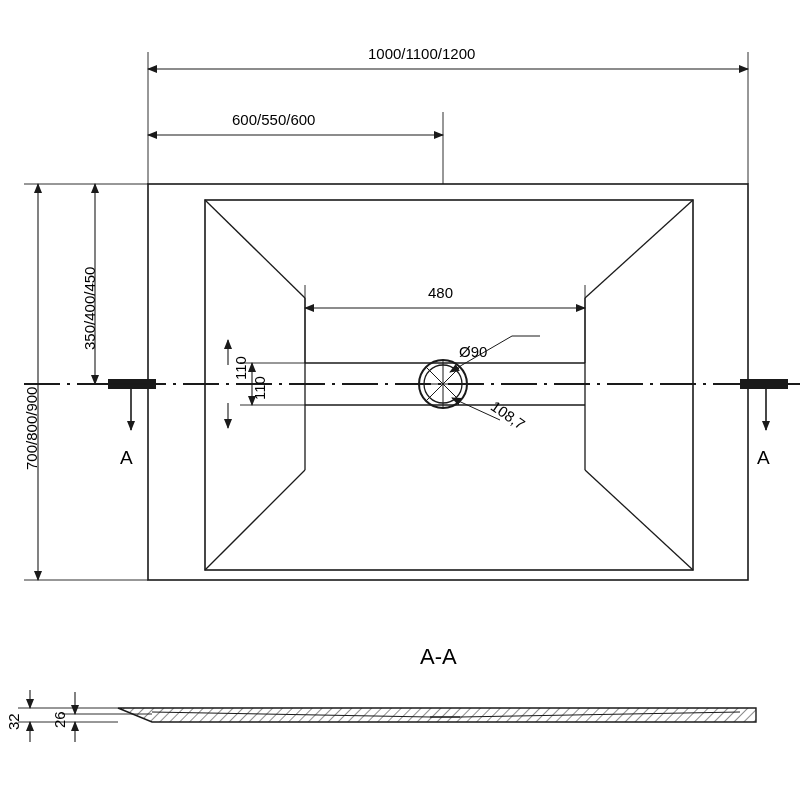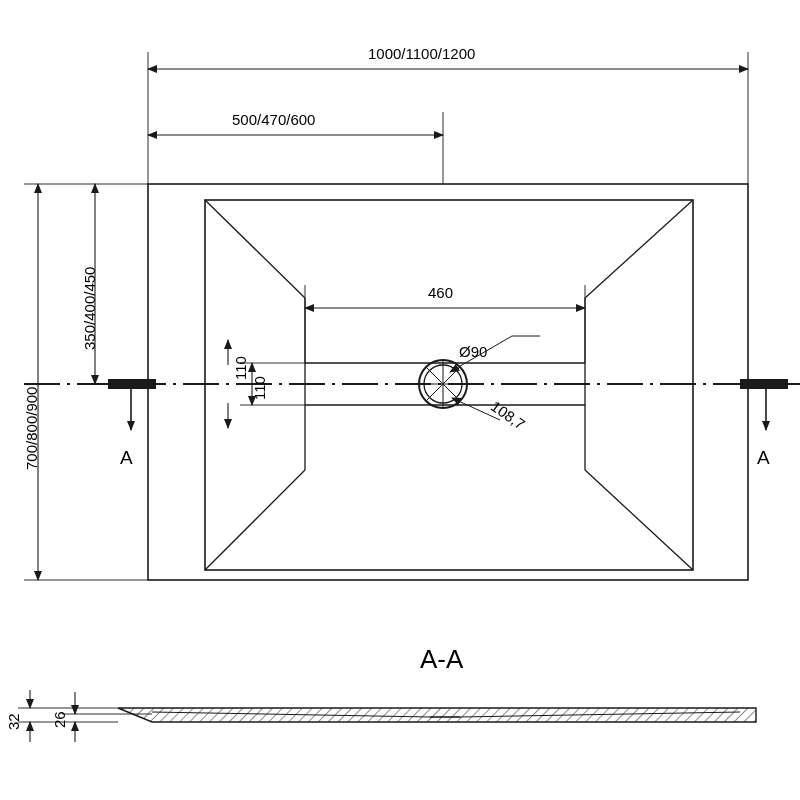--- a/index.html
+++ b/index.html
@@ -153,39 +153,39 @@
       <line x1="30" y1="722" x2="30" y2="742" stroke="#1a1a1a" stroke-width="1.1" marker-start="url(#arrFillStart)"></line>
 
       <line x1="152" y1="714" x2="62" y2="714" stroke="#1a1a1a" stroke-width="0.9"></line>
       <line x1="75" y1="692" x2="75" y2="714" stroke="#1a1a1a" stroke-width="1.1" marker-end="url(#arrFill)"></line>
       <line x1="75" y1="722" x2="75" y2="742" stroke="#1a1a1a" stroke-width="1.1" marker-start="url(#arrFillStart)"></line>
     </g>
   </svg>
 
   <div class="lbl" style="left:368px; top:46px;">1000/1100/1200</div>
 
-  <div class="lbl" style="left:232px; top:112px;">500/470/600</div>
+  <div class="lbl" style="left:232px; top:112px;">600/550/600</div>
 
   <div class="lbl rot90" style="left:24px; top:470px;">700/800/900</div>
 
   <div class="lbl rot90" style="left:82px; top:350px;">350/400/450</div>
 
-  <div class="lbl" style="left:428px; top:285px;">460</div>
+  <div class="lbl" style="left:428px; top:285px;">480</div>
 
   <div class="lbl rot90" style="left:233px; top:380px;">110</div>
 
   <div class="lbl rot90" style="left:252px; top:400px;">110</div>
 
   <div class="lbl" style="left:459px; top:344px;">Ø90</div>
 
   <div class="lbl rotdiag" style="left:497px; top:398px;">108,7</div>
 
   <div class="lbl big" style="left:120px; top:448px;">A</div>
 
   <div class="lbl big" style="left:757px; top:448px;">A</div>
 
-  <div class="lbl" style="left:420px; top:646px; font-size:26px;">A-A</div>
+  <div class="lbl" style="left:420px; top:646px; font-size:22px;">A-A</div>
 
   <div class="lbl rot90" style="left:6px; top:730px;">32</div>
 
   <div class="lbl rot90" style="left:52px; top:728px;">26</div>
 
 </div>
 
 </body></html>

